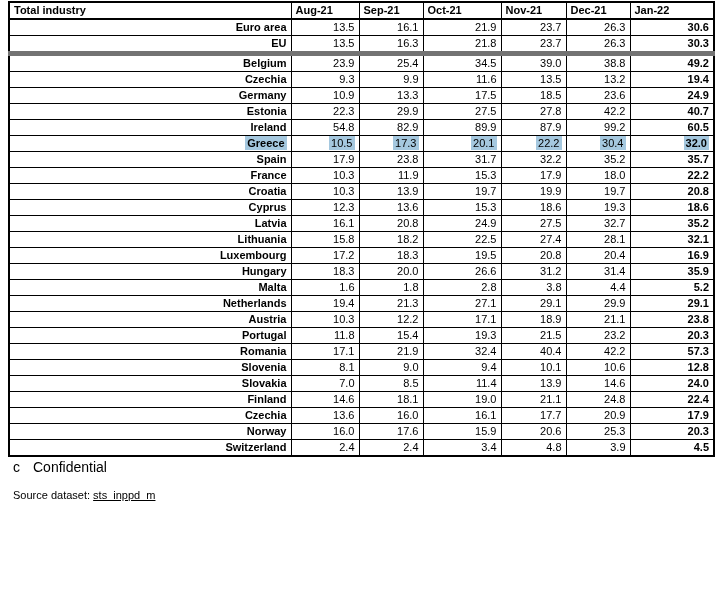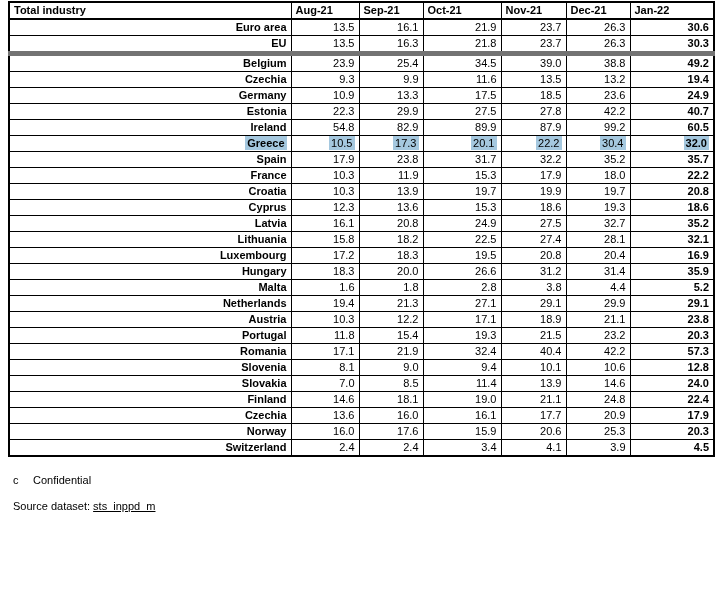--- a/index.html
+++ b/index.html
@@ -49,22 +49,22 @@
   td.num.last { font-weight: bold; }
 
   tr.group-end td { border-bottom: 5px solid #737373; }
 
   tr.highlighted span.hl {
     background: var(--hl, #a5c8df);
     padding: 1px 2px;
   }
 
   .footnote {
-    margin: 17px 0 0 5px;
-    font-size: 11px;
+    margin: 2px 0 0 5px;
+    font-size: 14px;
   }
   .footnote .marker { display: inline-block; width: 20px; }
   .source {
     margin: 14px 0 0 5px;
     font-size: 11px;
   }
   .source a.dataset-link {
     color: #000000;
     text-decoration: underline;
     cursor: pointer;
@@ -331,21 +331,21 @@
           <td class="num"><span>15.9</span></td>
           <td class="num"><span>20.6</span></td>
           <td class="num"><span>25.3</span></td>
           <td class="num last"><span>20.3</span></td>
         </tr>
         <tr>
           <td class="country"><span>Switzerland</span></td>
           <td class="num"><span>2.4</span></td>
           <td class="num"><span>2.4</span></td>
           <td class="num"><span>3.4</span></td>
-          <td class="num"><span>4.1</span></td>
+          <td class="num"><span>4.8</span></td>
           <td class="num"><span>3.9</span></td>
           <td class="num last"><span>4.5</span></td>
         </tr>
       </tbody>
   </table>
 
   <div class="footnote">
     <span class="marker">c</span><span>Confidential</span>
   </div>
 

